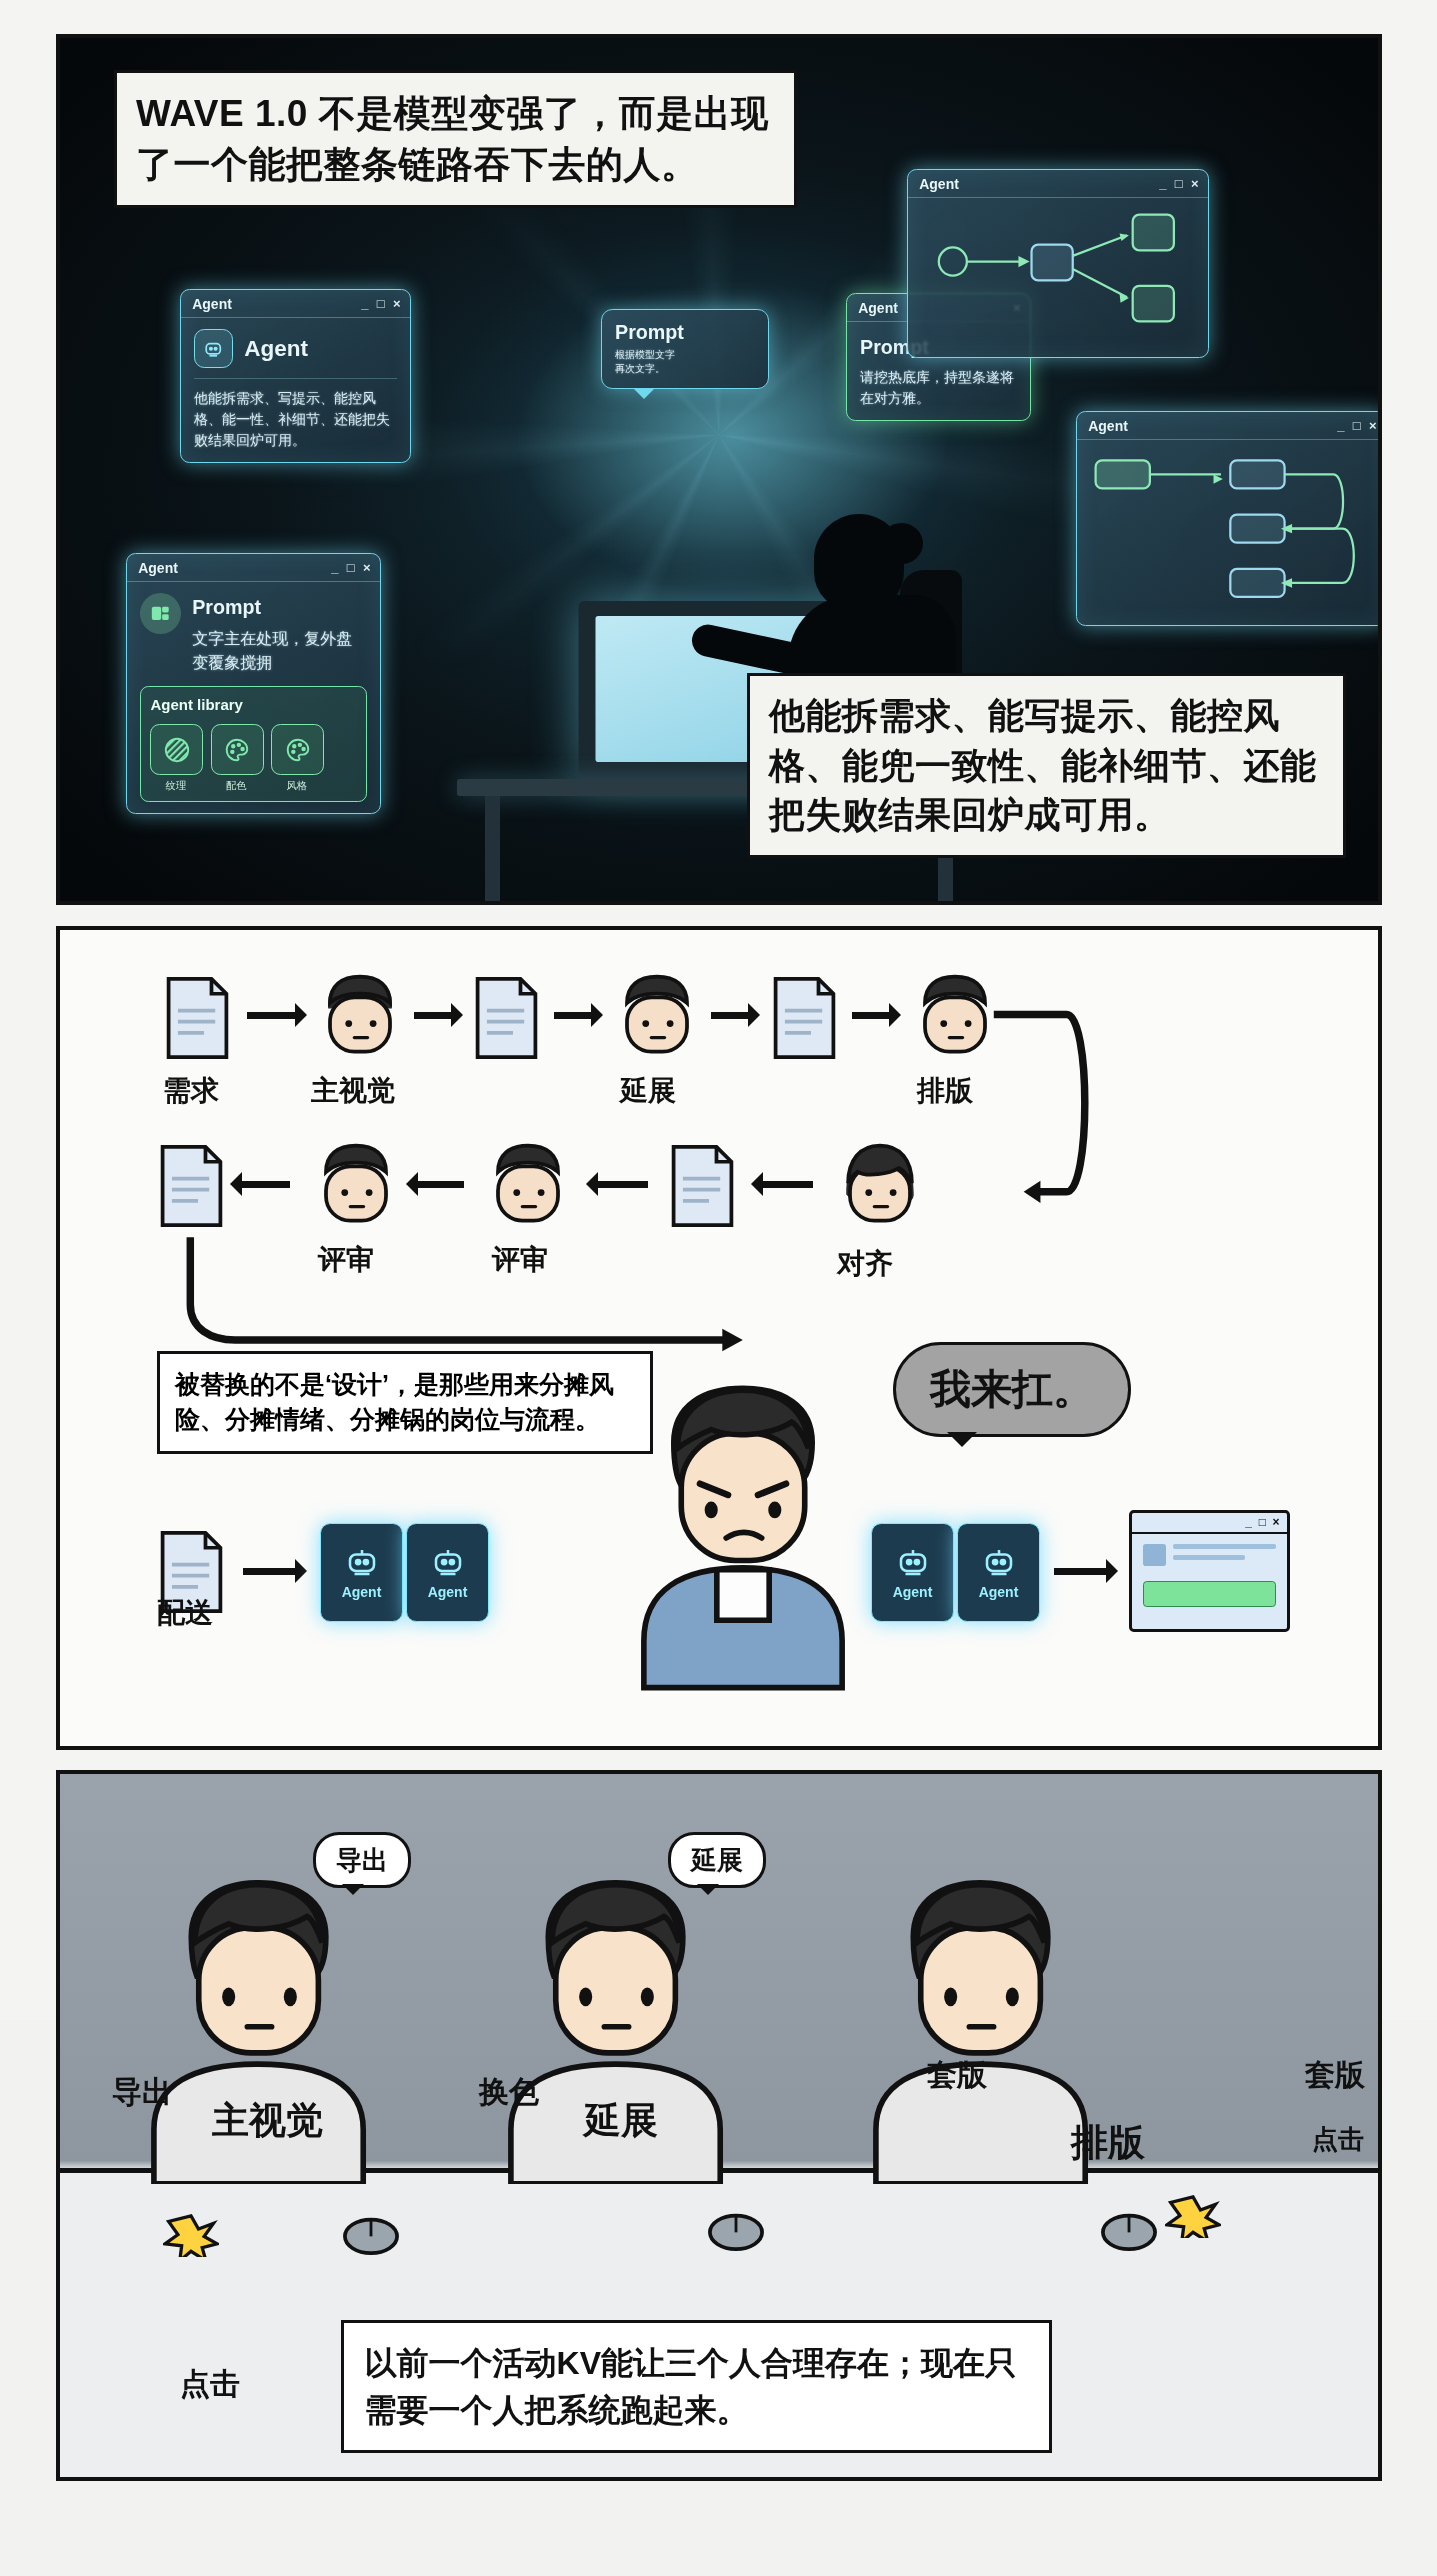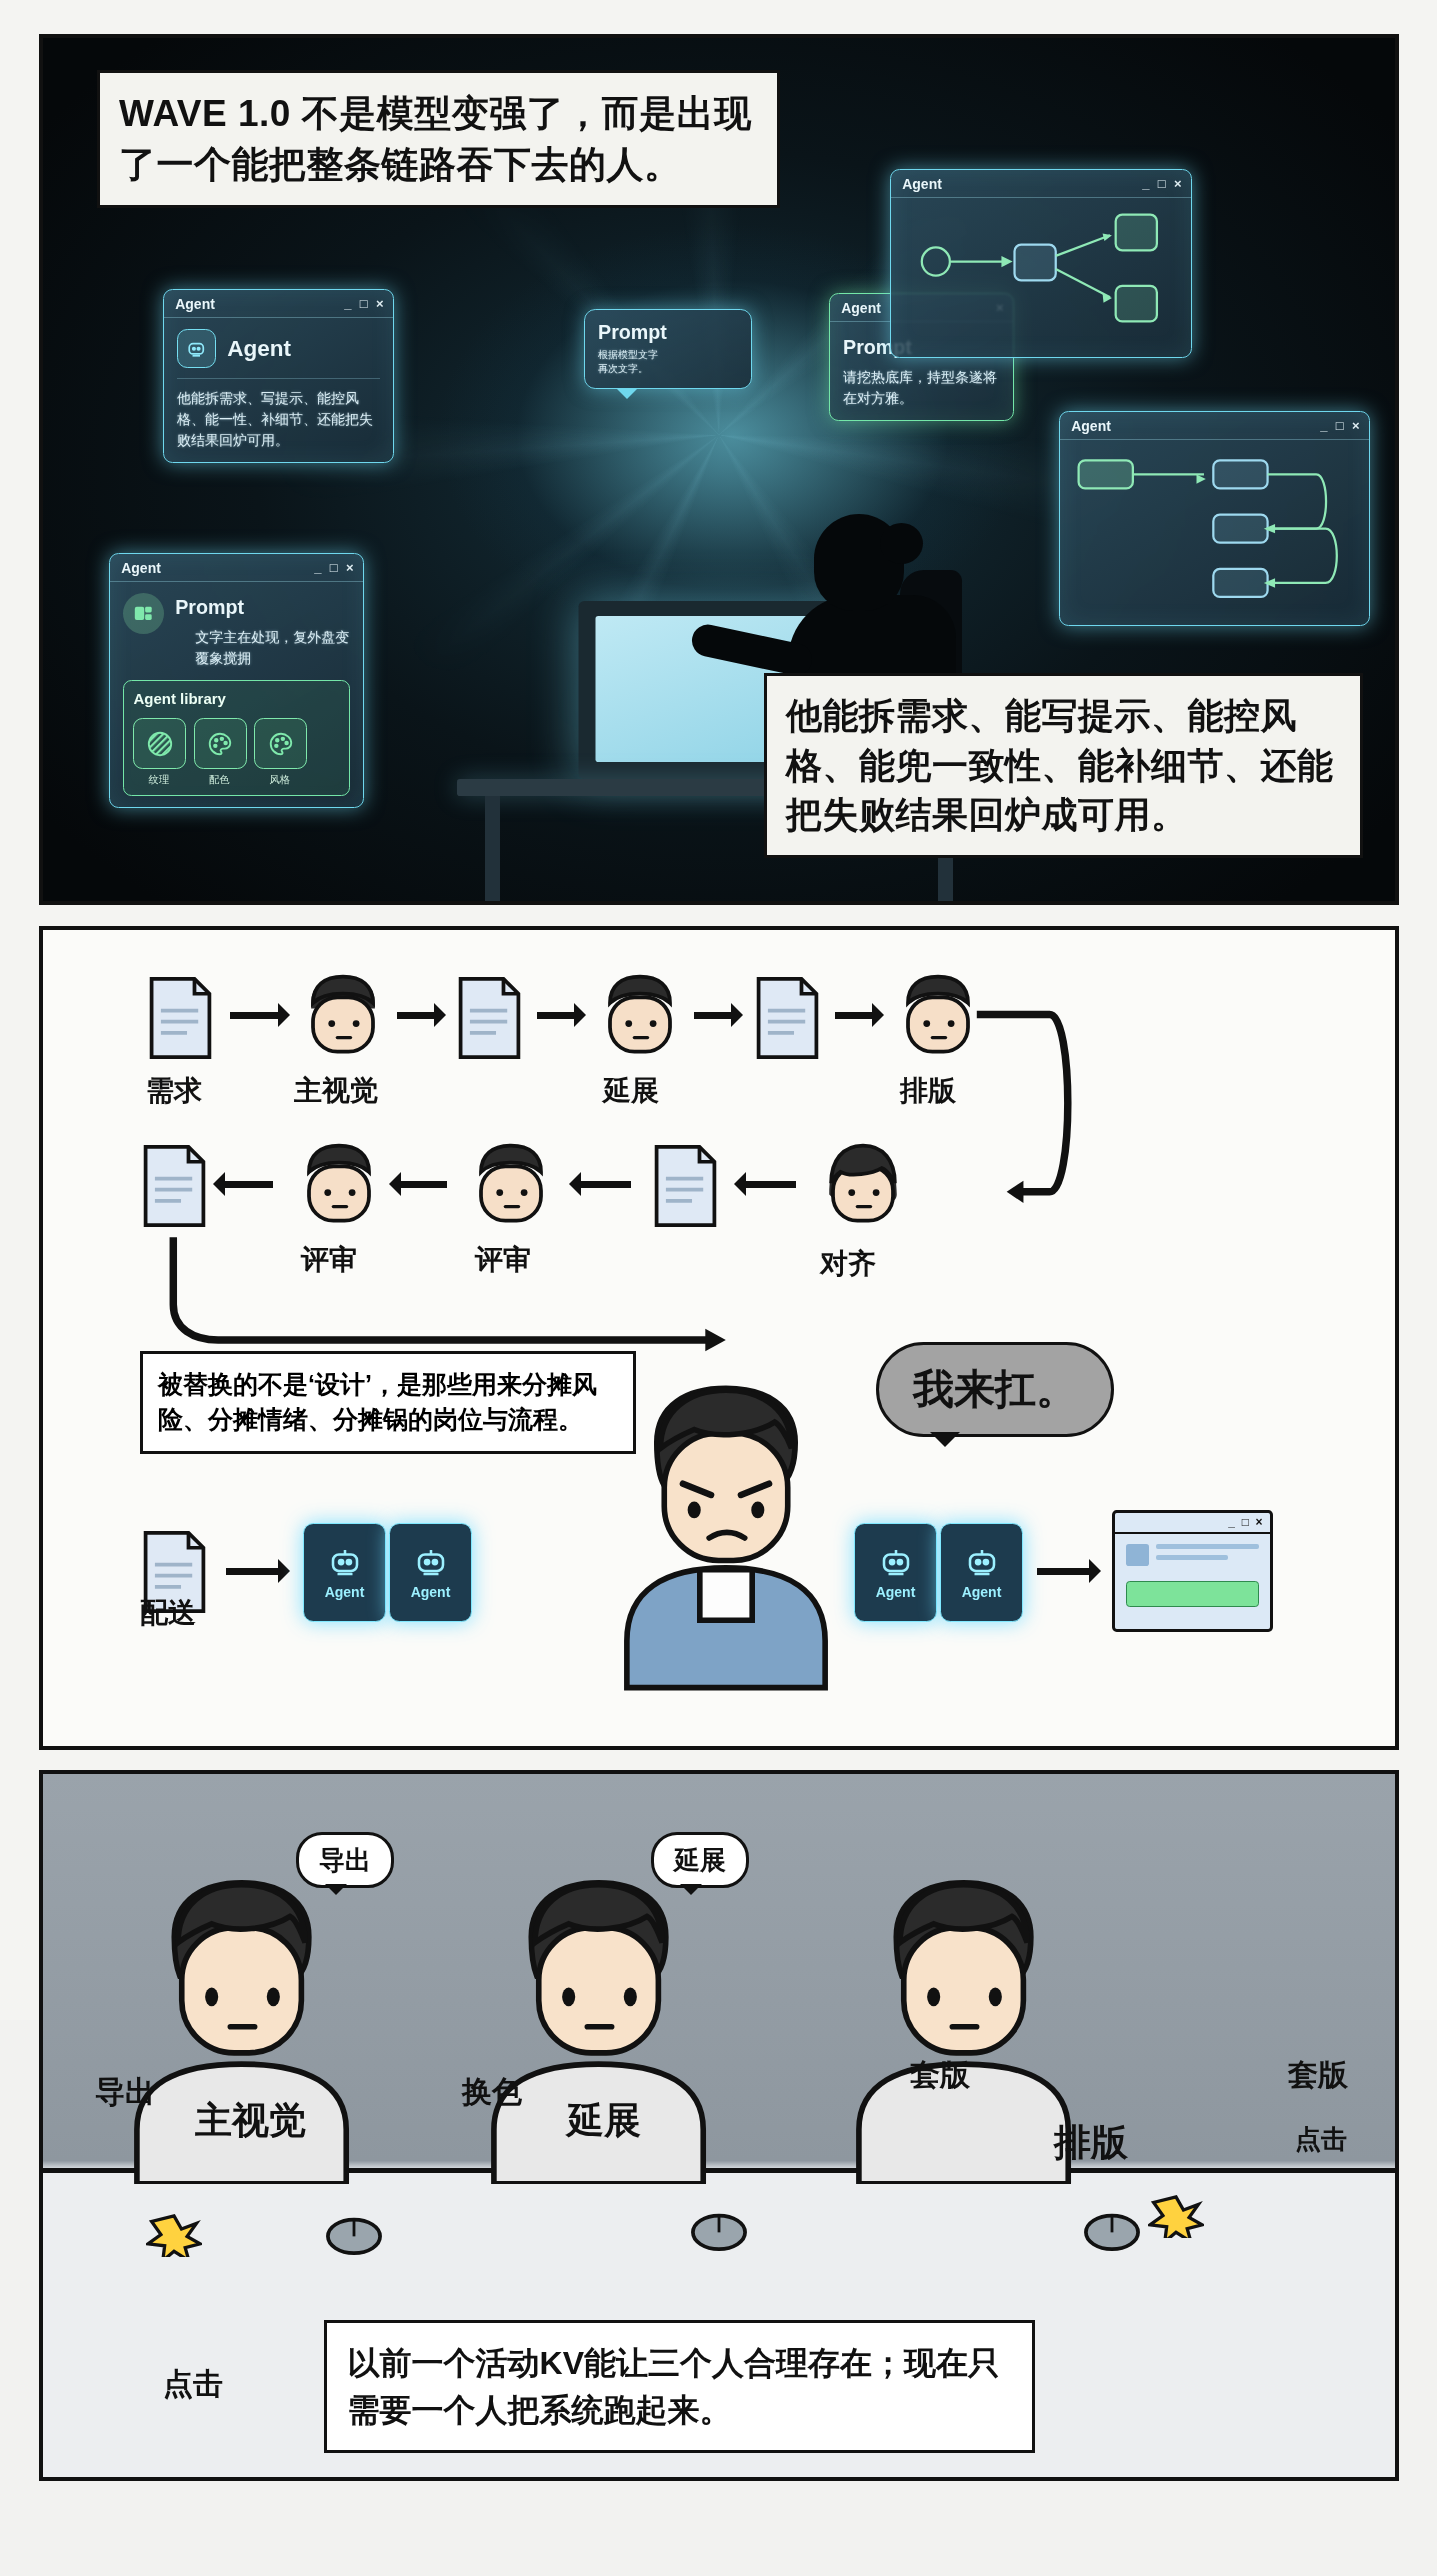--- a/index.html
+++ b/index.html
@@ -1,17 +1,17 @@
 <!DOCTYPE html>
 <html style="font-size:15px"><head>
 <meta charset="utf-8">
 <style>
   html,body{margin:0;padding:0;background:#f2f2f0;}
   body{width:1438px;height:2576px;font-family:"Liberation Sans","DejaVu Sans",sans-serif;}
-  .page{position:relative;width:1438px;height:2020px;background:#f4f4f2;box-sizing:border-box;padding:34px 39px;}
+  .page{position:relative;width:1438px;height:2020px;background:#f4f4f2;box-sizing:border-box;padding:34px 56px;}
 
   
   .panel{position:relative;box-sizing:border-box;border:4.7px solid #111;overflow:hidden;}
 
   
   #panel1{height:871px;background:#07090c;}
   .p1-bg{position:absolute;inset:0;
      background:
        radial-gradient(ellipse 393px 281px at 51% 46%, rgba(120,220,240,.55), rgba(20,60,80,.15) 55%, rgba(0,0,0,0) 75%),
        radial-gradient(ellipse 842px 580px at 50% 50%, #16313c 0%, #0a1419 55%, #05080a 100%);
@@ -248,21 +248,21 @@
         <div style="display:flex;gap:11.2px;align-items:flex-start;">
           <span style="flex:0 0 41px;width:41px;height:41px;border-radius:50%;background:rgba(120,200,150,.3);display:flex;align-items:center;justify-content:center;">
             <svg width="22.5" height="22.5" viewBox="0 0 24 24" fill="#7fe8ac">
                 <rect x="3" y="4" width="10" height="14" rx="2"></rect>
                 <rect x="14" y="4" width="7" height="6" rx="1.5"></rect>
                 <rect x="14" y="12" width="7" height="6" rx="1.5"></rect>
               </svg>
           </span>
           <span>
             <div class="bub-title">Prompt</div>
-            <div class="blurline" style="font-size:14px;margin-left:20px;">文字主在处现，复外盘变覆象搅拥</div>
+            <div class="blurline" style="font-size:16px;">文字主在处现，复外盘变覆象搅拥</div>
           </span>
         </div>
         <div class="stylelib">
           <h4>Agent library</h4>
           <div class="chips">
             <div class="chip">
               <div class="sq">
                 <svg width="28" height="28" viewBox="0 0 30 30">
                     <defs>
                       <pattern id="hp" width="5" height="5" patternUnits="userSpaceOnUse" patternTransform="rotate(45)">

